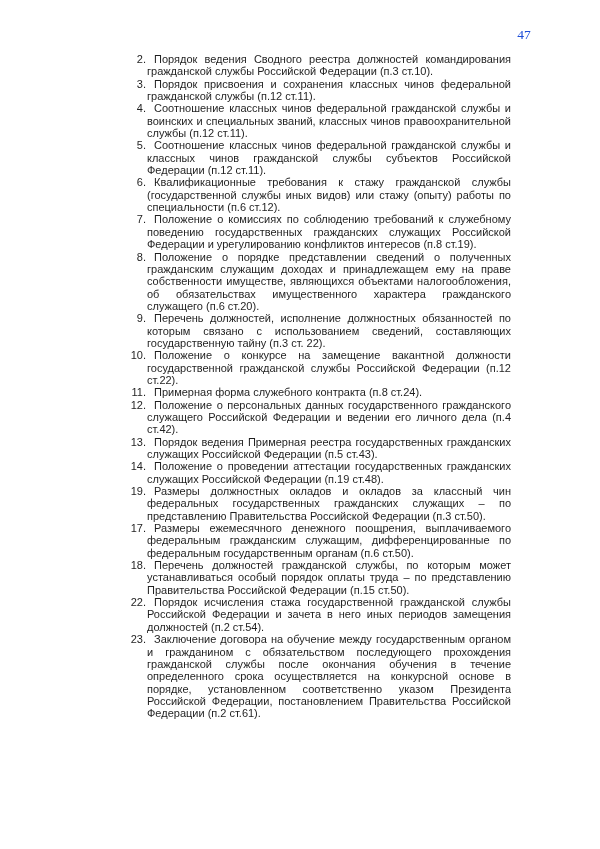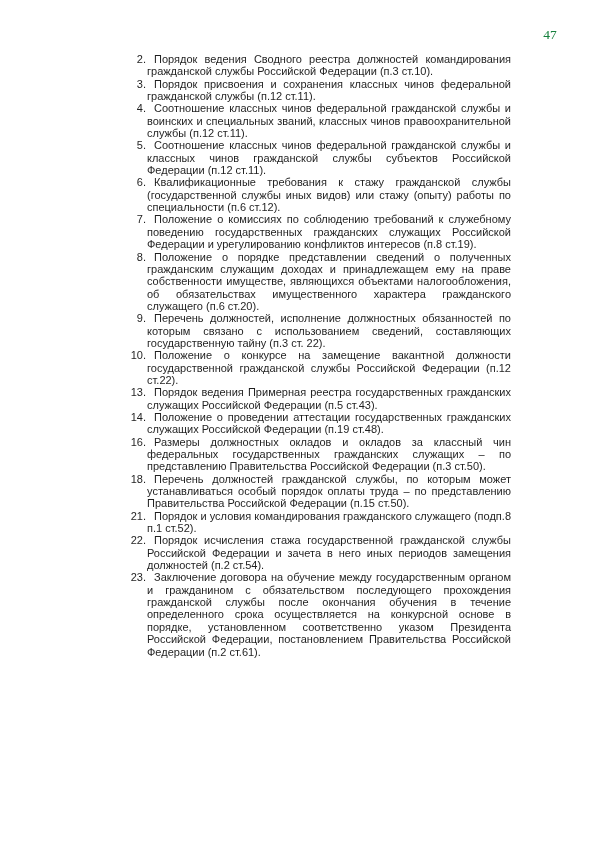--- a/index.html
+++ b/index.html
@@ -15,26 +15,26 @@
     font-family: "Liberation Sans", sans-serif;
   }
   .page {
     position: absolute;
     inset: 0;
     background: #ffffff;
   }
   .page-number {
     position: absolute;
     top: 27px;
-    left: 538px;
+    left: 512px;
     width: 24px;
     text-align: center;
     font-family: "Liberation Serif", serif;
     font-size: 13.5px;
-    color: #15803d;
+    color: #1d4ed8;
   }
   .law-list {
     position: absolute;
     left: 130px;
     top: 53px;
     width: 381px;
     margin: 0;
     padding: 0;
     list-style: none;
     font-size: 11px;
@@ -87,33 +87,39 @@
     <li class="item">
       <span class="num">8.</span><span>Положение о порядке представлении сведений о полученных гражданским служащим доходах и принадлежащем ему на праве собственности имуществе, являющихся объектами налогообложения, об обязательствах имущественного характера гражданского служащего (п.6 ст.20).</span>
     </li>
     <li class="item">
       <span class="num">9.</span><span>Перечень должностей, исполнение должностных обязанностей по которым связано с использованием сведений, составляющих государственную тайну (п.3 ст. 22).</span>
     </li>
     <li class="item">
       <span class="num">10.</span><span>Положение о конкурсе на замещение вакантной должности государственной гражданской службы Российской Федерации (п.12 ст.22).</span>
     </li>
     <li class="item">
+      <span class="num">11.</span><span>Примерная форма служебного контракта (п.8 ст.24).</span>
+    </li>
+    <li class="item">
+      <span class="num">12.</span><span>Положение о персональных данных государственного гражданского служащего Российской Федерации и ведении его личного дела (п.4 ст.42).</span>
+    </li>
+    <li class="item">
       <span class="num">13.</span><span>Порядок ведения Примерная реестра государственных гражданских служащих Российской Федерации (п.5 ст.43).</span>
     </li>
     <li class="item">
       <span class="num">14.</span><span>Положение о проведении аттестации государственных гражданских служащих Российской Федерации (п.19 ст.48).</span>
     </li>
     <li class="item">
-      <span class="num">16.</span><span>Размеры должностных окладов и окладов за классный чин федеральных государственных гражданских служащих – по представлению Правительства Российской Федерации (п.3 ст.50).</span>
+      <span class="num">19.</span><span>Размеры должностных окладов и окладов за классный чин федеральных государственных гражданских служащих – по представлению Правительства Российской Федерации (п.3 ст.50).</span>
+    </li>
+    <li class="item">
+      <span class="num">17.</span><span>Размеры ежемесячного денежного поощрения, выплачиваемого федеральным гражданским служащим, дифференцированные по федеральным государственным органам (п.6 ст.50).</span>
     </li>
     <li class="item">
       <span class="num">18.</span><span>Перечень должностей гражданской службы, по которым может устанавливаться особый порядок оплаты труда – по представлению Правительства Российской Федерации (п.15 ст.50).</span>
-    </li>
-    <li class="item">
-      <span class="num">21.</span><span>Порядок и условия командирования гражданского служащего (подп.8 п.1 ст.52).</span>
     </li>
     <li class="item">
       <span class="num">22.</span><span>Порядок исчисления стажа государственной гражданской службы Российской Федерации и зачета в него иных периодов замещения должностей (п.2 ст.54).</span>
     </li>
     <li class="item">
       <span class="num">23.</span><span>Заключение договора на обучение между государственным органом и гражданином с обязательством последующего прохождения гражданской службы после окончания обучения в течение определенного срока осуществляется на конкурсной основе в порядке, установленном соответственно указом Президента Российской Федерации, постановлением Правительства Российской Федерации (п.2 ст.61).</span>
     </li>
   </ol>
 
 </div>

